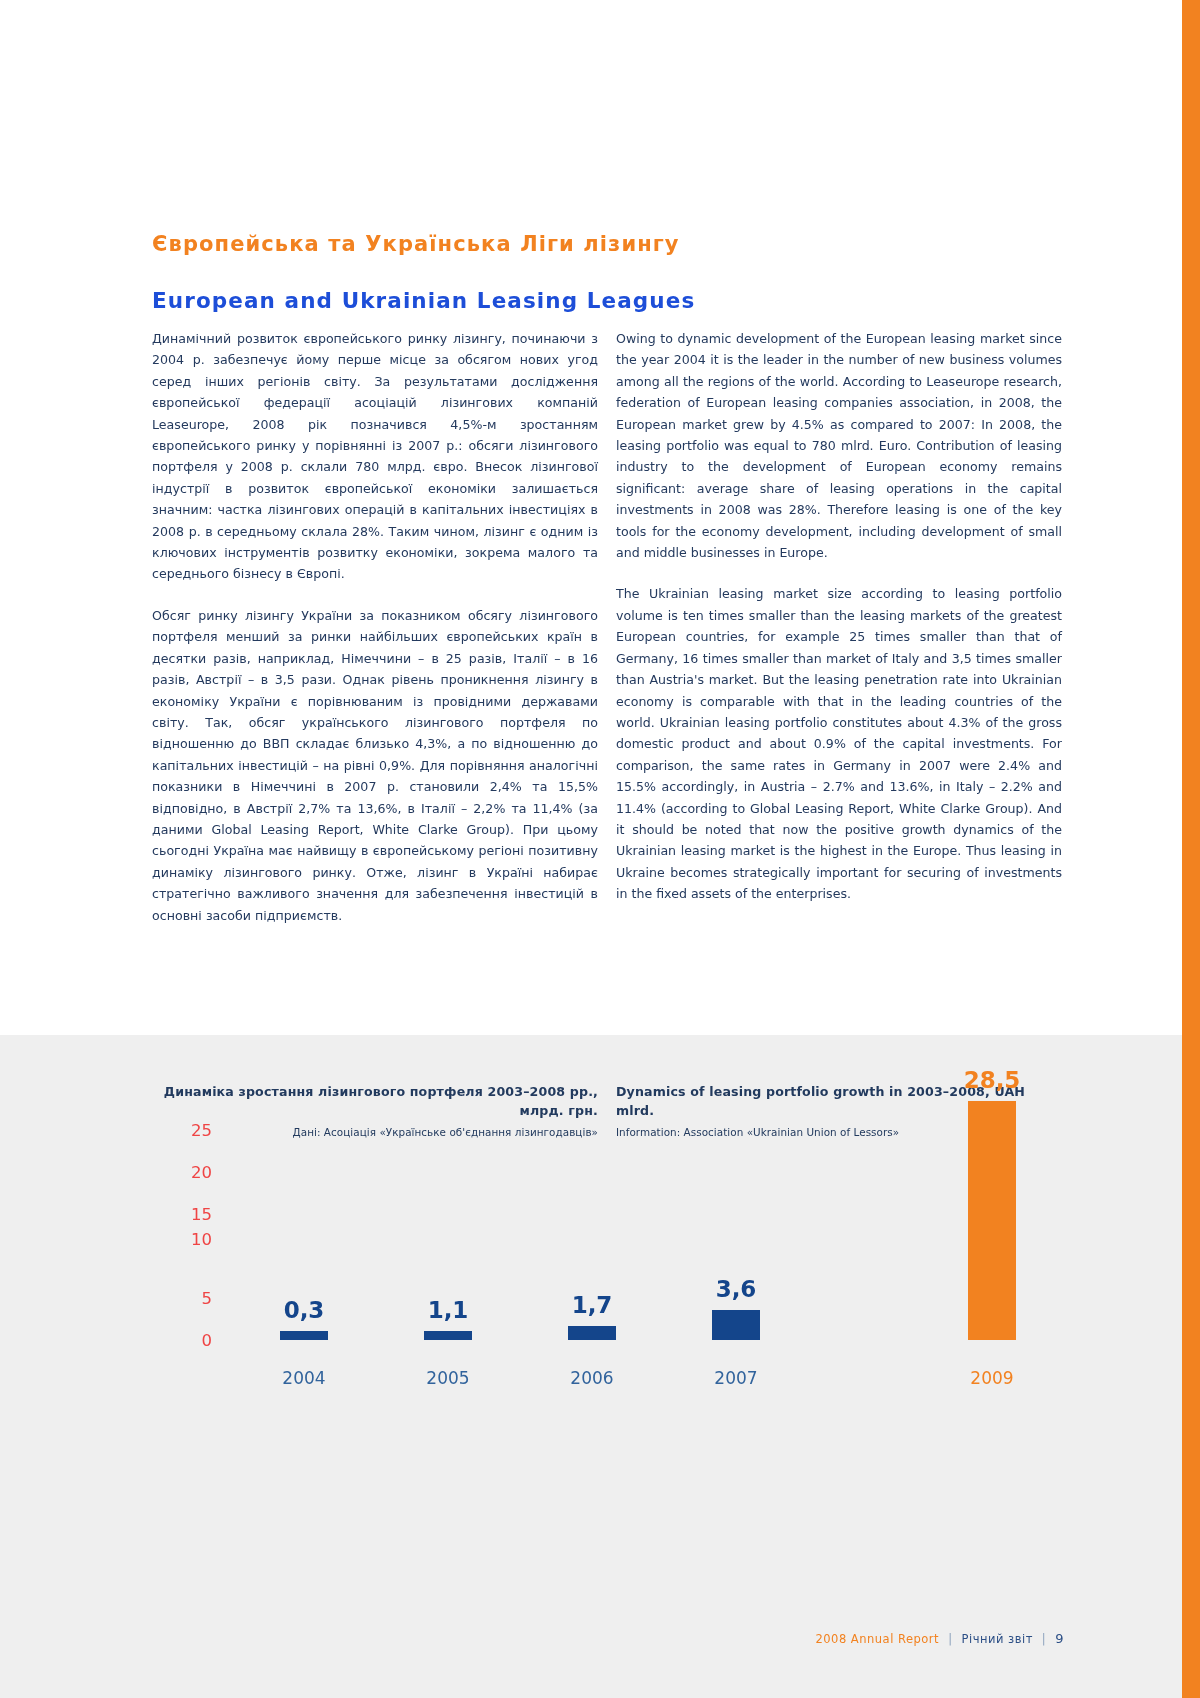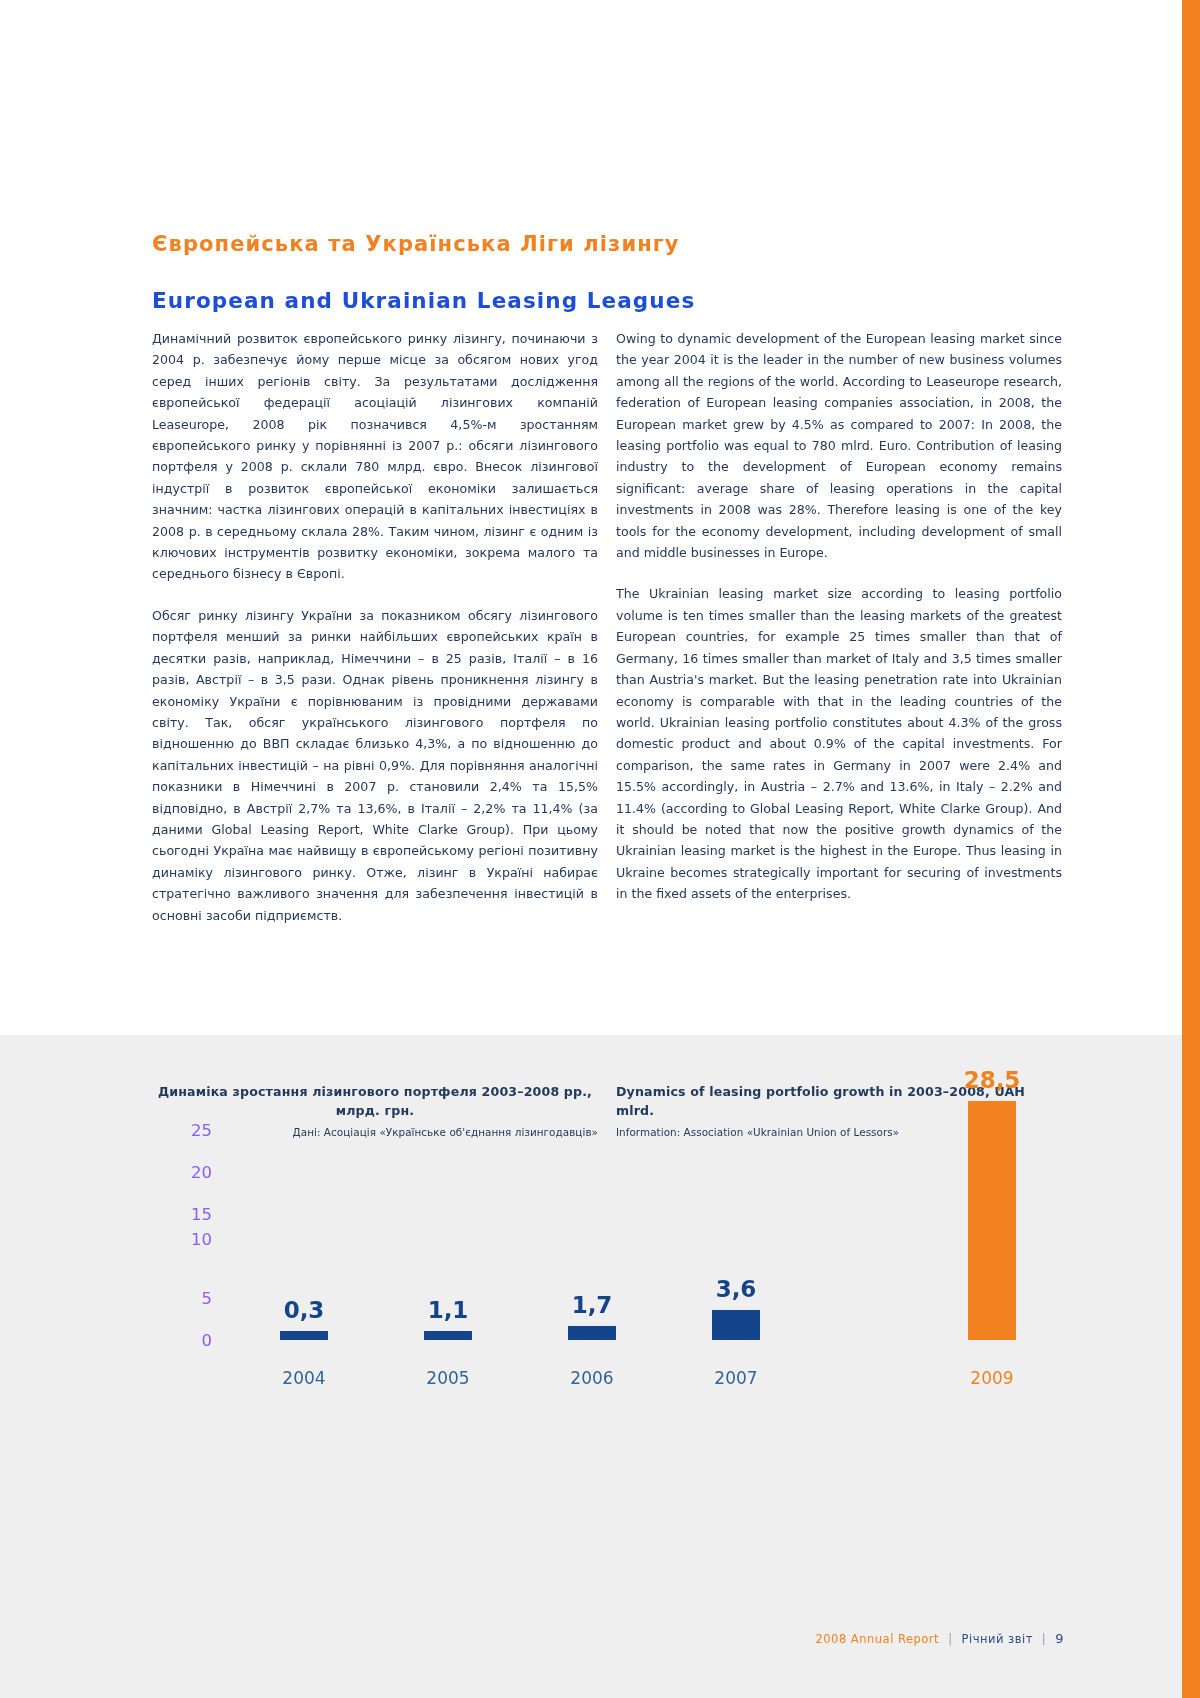--- a/index.html
+++ b/index.html
@@ -118,21 +118,21 @@
     gap: 18px;
   }
   .chart-head { width: 446px; }
   .ch-title {
     font-size: 12.6px;
     font-weight: bold;
     color: #223A5E;
     line-height: 19px;
     letter-spacing: 0.15px;
   }
-  .ch-title.ua { text-align: center; }
+  .ch-title.ua { text-align: right; }
   .ch-sub {
     font-size: 10.4px;
     color: #223A5E;
     line-height: 18px;
     margin-top: 3px;
     letter-spacing: 0.05px;
   }
   .ch-sub.ua { text-align: right; }
 
   
@@ -142,21 +142,21 @@
     top: 1090px;
     width: 910px;
     height: 330px;
   }
   .ytick {
     position: absolute;
     right: 0;
     width: 40px;
     text-align: right;
     font-size: 16.5px;
-    color: #8b5cf6;
+    color: #ef4444;
     transform: translateY(-50%);
   }
   .ytick-wrap {
     position: absolute;
     left: 0;
     top: 0;
     width: 60px;
     height: 330px;
   }
 

